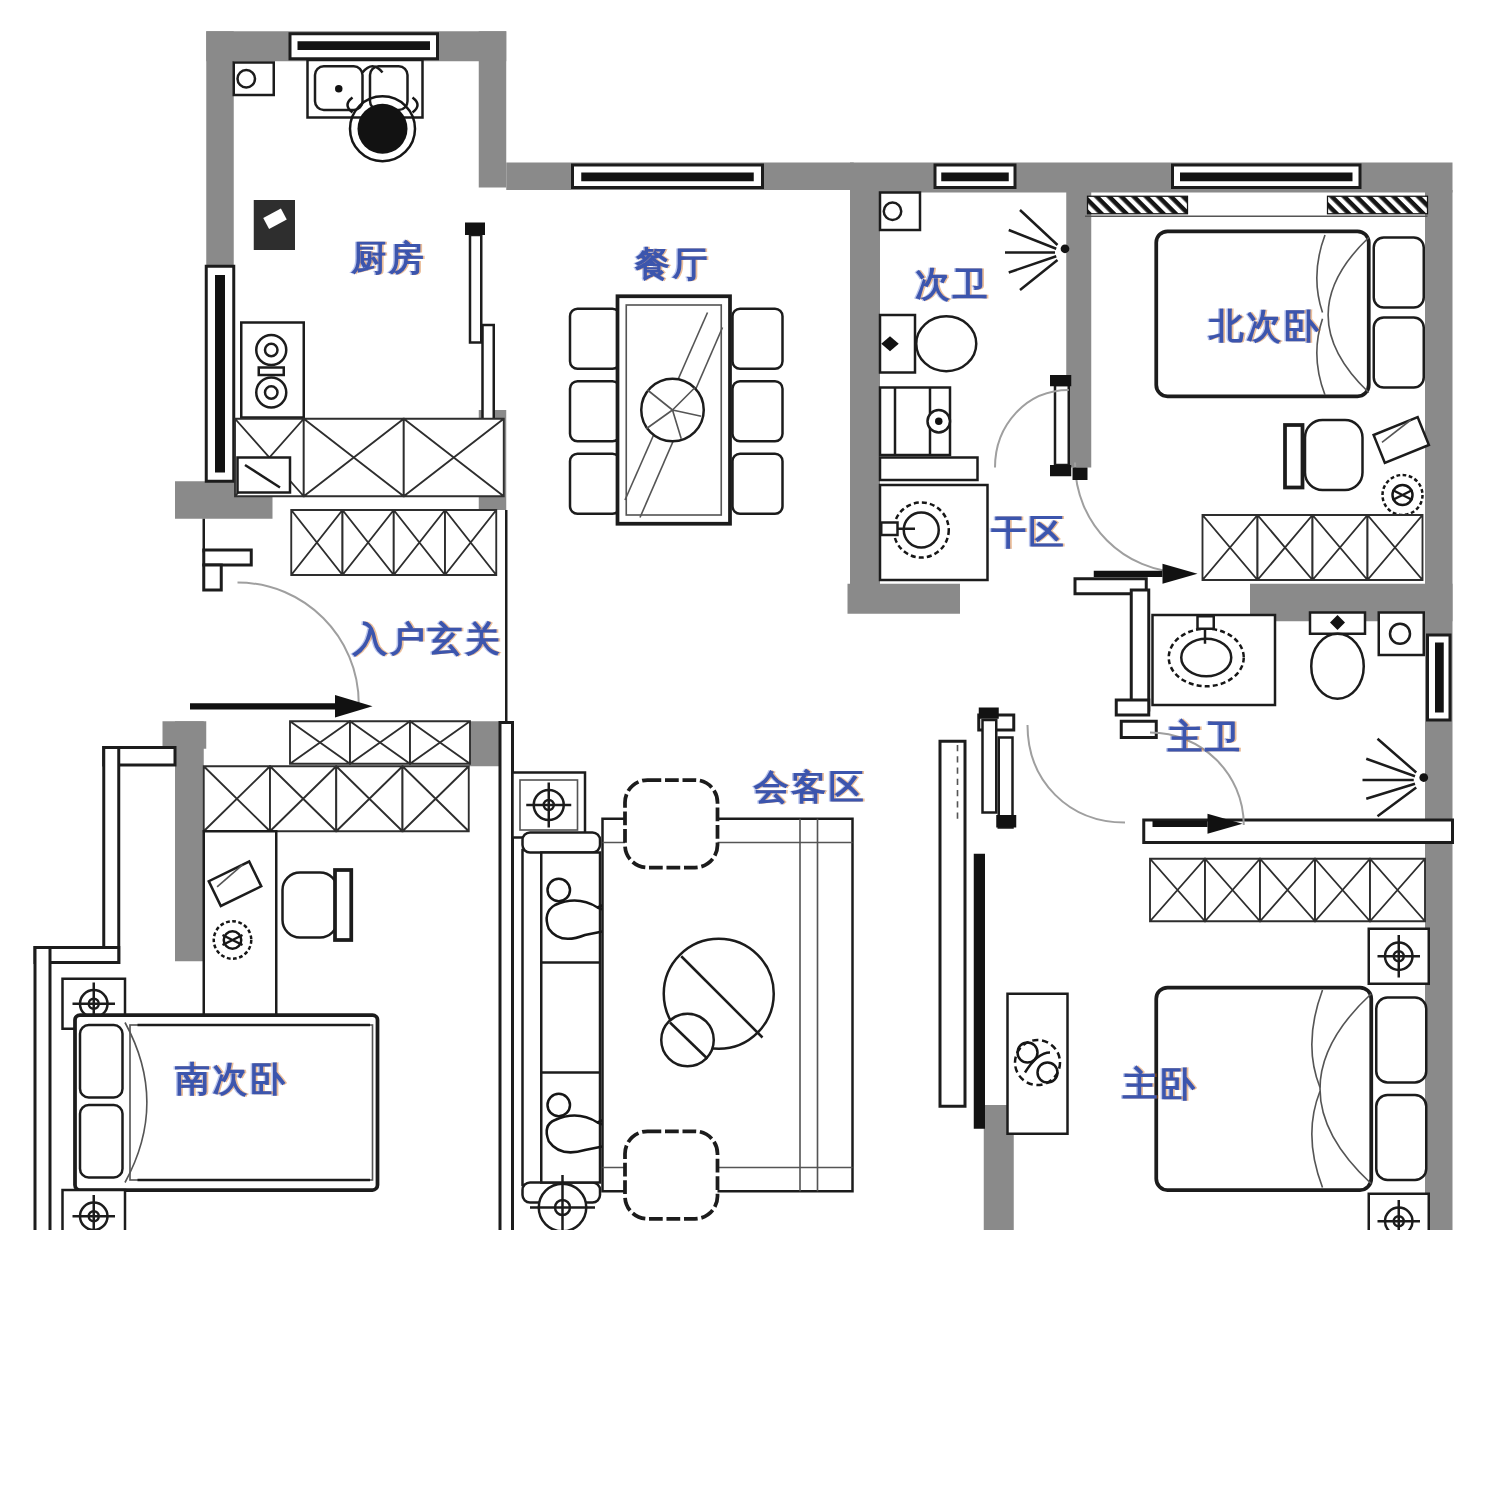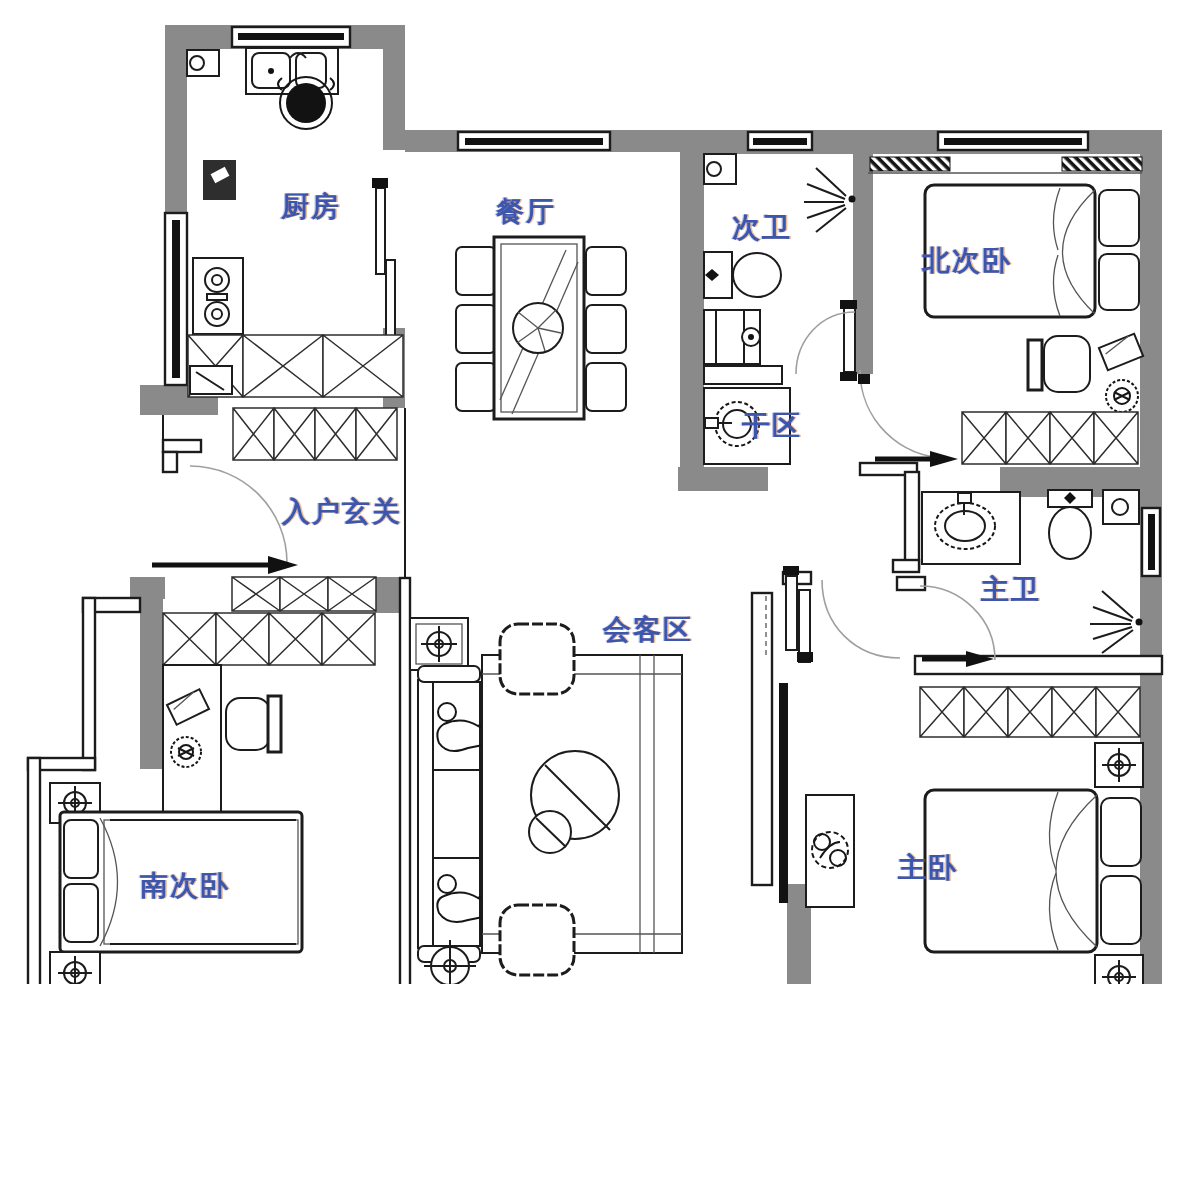--- a/index.html
+++ b/index.html
@@ -467,22 +467,22 @@
     <g>
           <rect class="furn" x="172" y="1062" width="172" height="52" stroke-width="2.6"></rect>
         </g>
     <g>
           <path class="xb" d="M712 1036 h26 v92 h-26 Z M712 1036 l26 92 M738 1036 l-26 92"></path>
         </g>
   </g>
 </svg>
 
 <div class="room-label" style="left:311px;top:207px">厨房</div>
-<div class="room-label" style="left:526px;top:212px">餐厅</div>
+<div class="room-label" style="left:538px;top:212px">餐厅</div>
 <div class="room-label" style="left:762px;top:228px">次卫</div>
-<div class="room-label" style="left:967px;top:261px">北次卧</div>
-<div class="room-label" style="left:772px;top:426px">干区</div>
+<div class="room-label" style="left:1012px;top:261px">北次卧</div>
+<div class="room-label" style="left:823px;top:426px">干区</div>
 <div class="room-label" style="left:342px;top:512px">入户玄关</div>
 <div class="room-label" style="left:648px;top:630px">会客区</div>
-<div class="room-label" style="left:1011px;top:590px">主卫</div>
-<div class="room-label" style="left:185px;top:886px">南次卧</div>
+<div class="room-label" style="left:964px;top:590px">主卫</div>
+<div class="room-label" style="left:185px;top:864px">南次卧</div>
 <div class="room-label" style="left:928px;top:868px">主卧</div>
 </div>
 
 </body></html>

